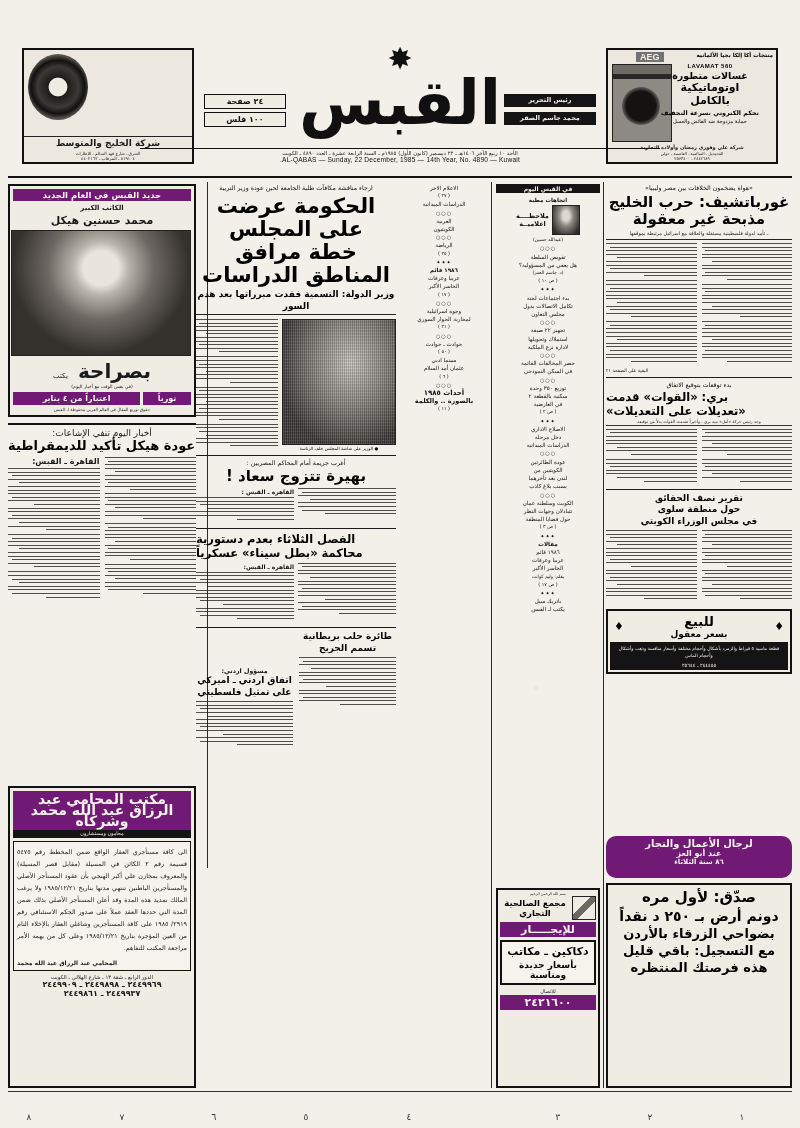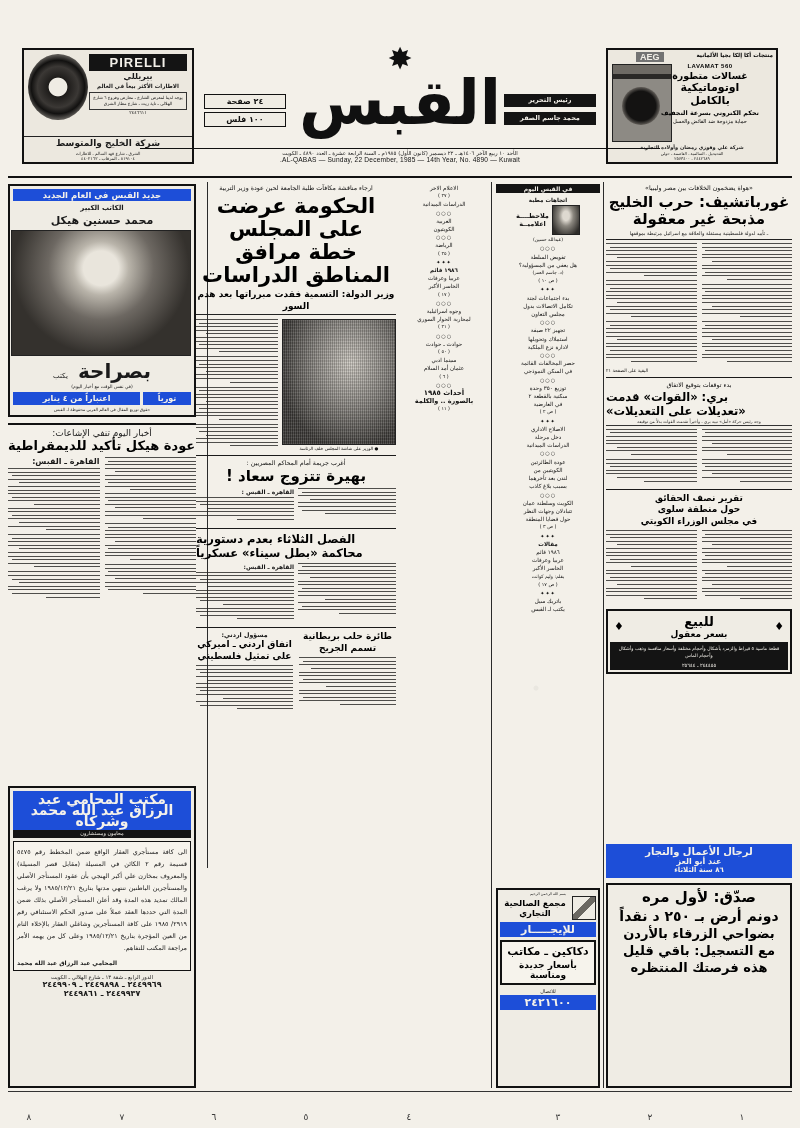--- a/index.html
+++ b/index.html
@@ -72,39 +72,32 @@
 
   .idx{font-size:5.6px;line-height:8.2px;text-align:center;direction:rtl;color:#111;}
   .idx .dots{letter-spacing:1px;font-size:5px;}
   .idx .b{font-weight:bold;}
 
   .colnum{position:absolute;bottom:6px;font-size:9px;color:#333;text-align:center;width:18px;}
 
   .diamond{font-size:11px;}
   .adtitle{font-weight:bold;direction:rtl;text-align:center;color:#000;}
   .boxed{border:2px solid #111;}
-  .invbar{background:#1d4ed8;color:#f4f1ea;font-weight:bold;text-align:center;direction:rtl;}
+  .invbar{background:#701a75;color:#f4f1ea;font-weight:bold;text-align:center;direction:rtl;}
 </style>
 </head>
 <body>
 
 <div id="page">
 
   <div id="masthead">
 
     <div class="ad-box" id="ad-left">
       <div style="position:absolute;left:4px;top:4px;width:60px;height:66px;border-radius:50%;
                   background:radial-gradient(circle at 50% 50%, #efece4 0 20%, #1e1c1a 22%, #3b3835 46%, #121110 60%, #5b5854 72%, #1a1917 86%, #6b6863 100%);"></div>
-      <div style="position:absolute;right:5px;top:4px;width:98px;">
-        <div style="background:#141414;color:#f2efe8;font-weight:bold;font-size:13px;letter-spacing:1px;text-align:center;padding:1px 0;font-family:'Liberation Sans',sans-serif;">PIRELLI</div>
-        <div class="tx ctr b" style="font-size:8px;margin-top:1px;">بيريللي</div>
-        <div class="tx ctr" style="font-size:5.6px;margin-top:2px;font-weight:bold;">الاطارات الأكثر بيعاً في العالم</div>
-        <div class="tx ctr" style="font-size:4.3px;line-height:6px;margin-top:3px;border:1px solid #333;padding:2px;">يوجد لدينا لمعرض الشارع ـ معارض وفروع ٦ شارع الهلالي ـ تاية زيت ـ شارع مطار الشرق</div>
-        <div class="tx ctr" style="font-size:4.6px;">٢٤٤٦٦١١</div>
-      </div>
       <div style="position:absolute;left:0;right:0;bottom:14px;border-top:1px solid #222;padding-top:1px;">
         <div class="tx ctr b" style="font-size:9px;">شركة الخليج والمتوسط</div>
       </div>
       <div style="position:absolute;left:2px;right:2px;bottom:1px;">
         <div class="tx ctr" style="font-size:4.2px;">الشرق ـ شارع فهد السالم ـ للاطارات</div>
         <div class="tx ctr" style="font-size:4.4px;">٨١٩١٠٤ ـ المرقاب ـ ٤٤٠٢١٦٢</div>
       </div>
     </div>
 
     <div class="logo-wrap">
@@ -381,21 +374,21 @@
       </div>
 
       <div class="boxed" style="position:absolute;left:0;right:0;bottom:0;height:205px;background:#efece4;padding:3px;box-sizing:border-box;">
         <div class="adtitle" style="font-size:15px;line-height:19px;">صدّق: لأول مره</div>
         <div class="adtitle" style="font-size:14px;line-height:18px;">دونم أرض بـ ٢٥٠ د نقداً</div>
         <div class="adtitle" style="font-size:13px;line-height:17px;">بضواحي الزرقاء بالأردن</div>
         <div class="adtitle" style="font-size:13px;line-height:17px;">مع التسجيل: باقي قليل</div>
         <div class="adtitle" style="font-size:13px;line-height:17px;">هذه فرصتك المنتظره</div>
       </div>
 
-      <div class="invbar" style="position:absolute;left:0;right:0;bottom:210px;height:34px;padding-top:2px;box-sizing:border-box;">
+      <div class="invbar" style="position:absolute;left:0;right:0;bottom:210px;height:42px;padding-top:2px;box-sizing:border-box;border-radius:10px;">
         <div style="font-size:10px;line-height:11px;">لرجال الأعمال والتجار</div>
         <div style="font-size:8px;line-height:9px;">عند أبو العز</div>
         <div style="font-size:7px;line-height:8px;">٨٦ سنة الثلاثاء</div>
       </div>
     </div>
 
     <div class="col" style="right:192px;width:104px;">
       <div style="background:#141414;color:#f2efe8;font-size:6px;text-align:center;direction:rtl;padding:1px 0;margin-top:2px;font-weight:bold;">في القبس اليوم</div>
 
       <div class="idx" style="margin-top:3px;">
@@ -666,21 +659,21 @@
                 <div class="ln s1"></div>
               <div class="ln s4"></div>
                 <div class="ln s1"></div>
                 <div class="ln s1"></div>
                 <div class="ln s2"></div>
               <div class="ln s1"></div>
                 <div class="ln s5"></div>
             </div>
           </div>
         </div>
-        <div style="flex:1;">
+        <div style="flex:1;margin-top:36px;">
           <div class="kicker b">مسؤول اردني:</div>
           <div class="hl-s">اتفاق اردني ـ اميركي</div>
           <div class="hl-s">على تمثيل فلسطيني</div>
           <div class="lines" style="margin-top:3px;">
             <div class="para">
               <div class="ln s1"></div>
                 <div class="ln s1"></div>
                 <div class="ln s2"></div>
                 <div class="ln s1"></div>
               <div class="ln s3"></div>

